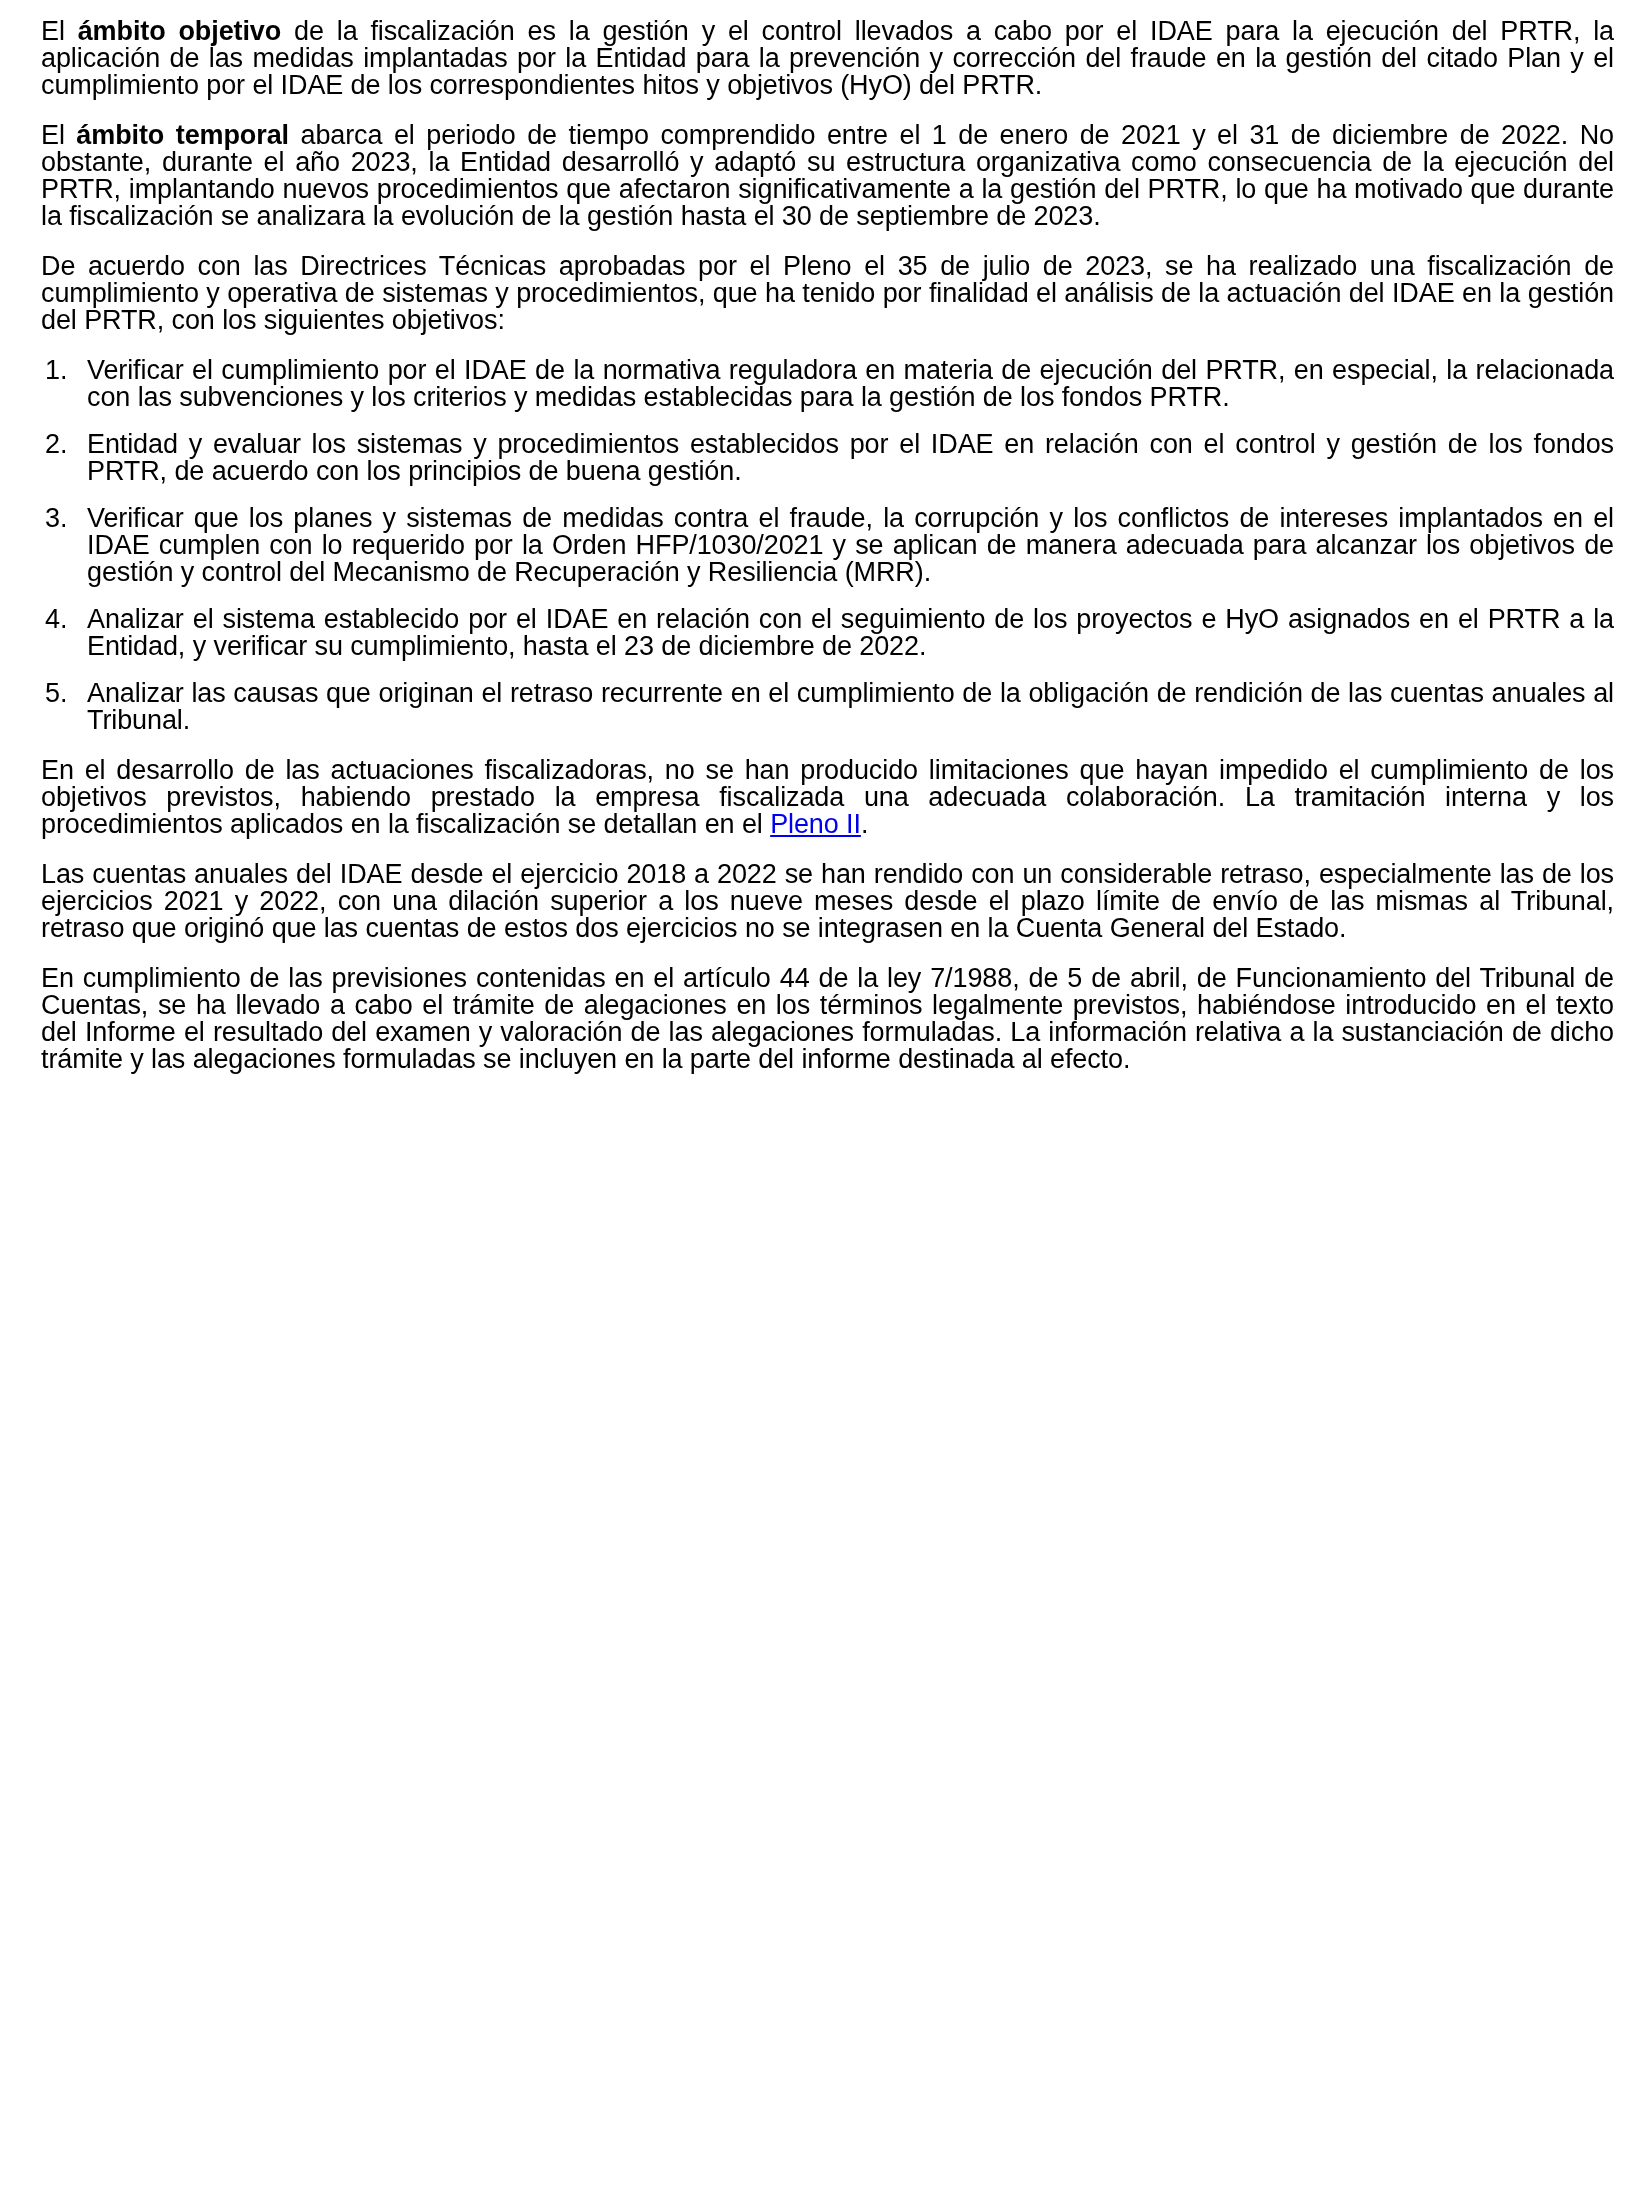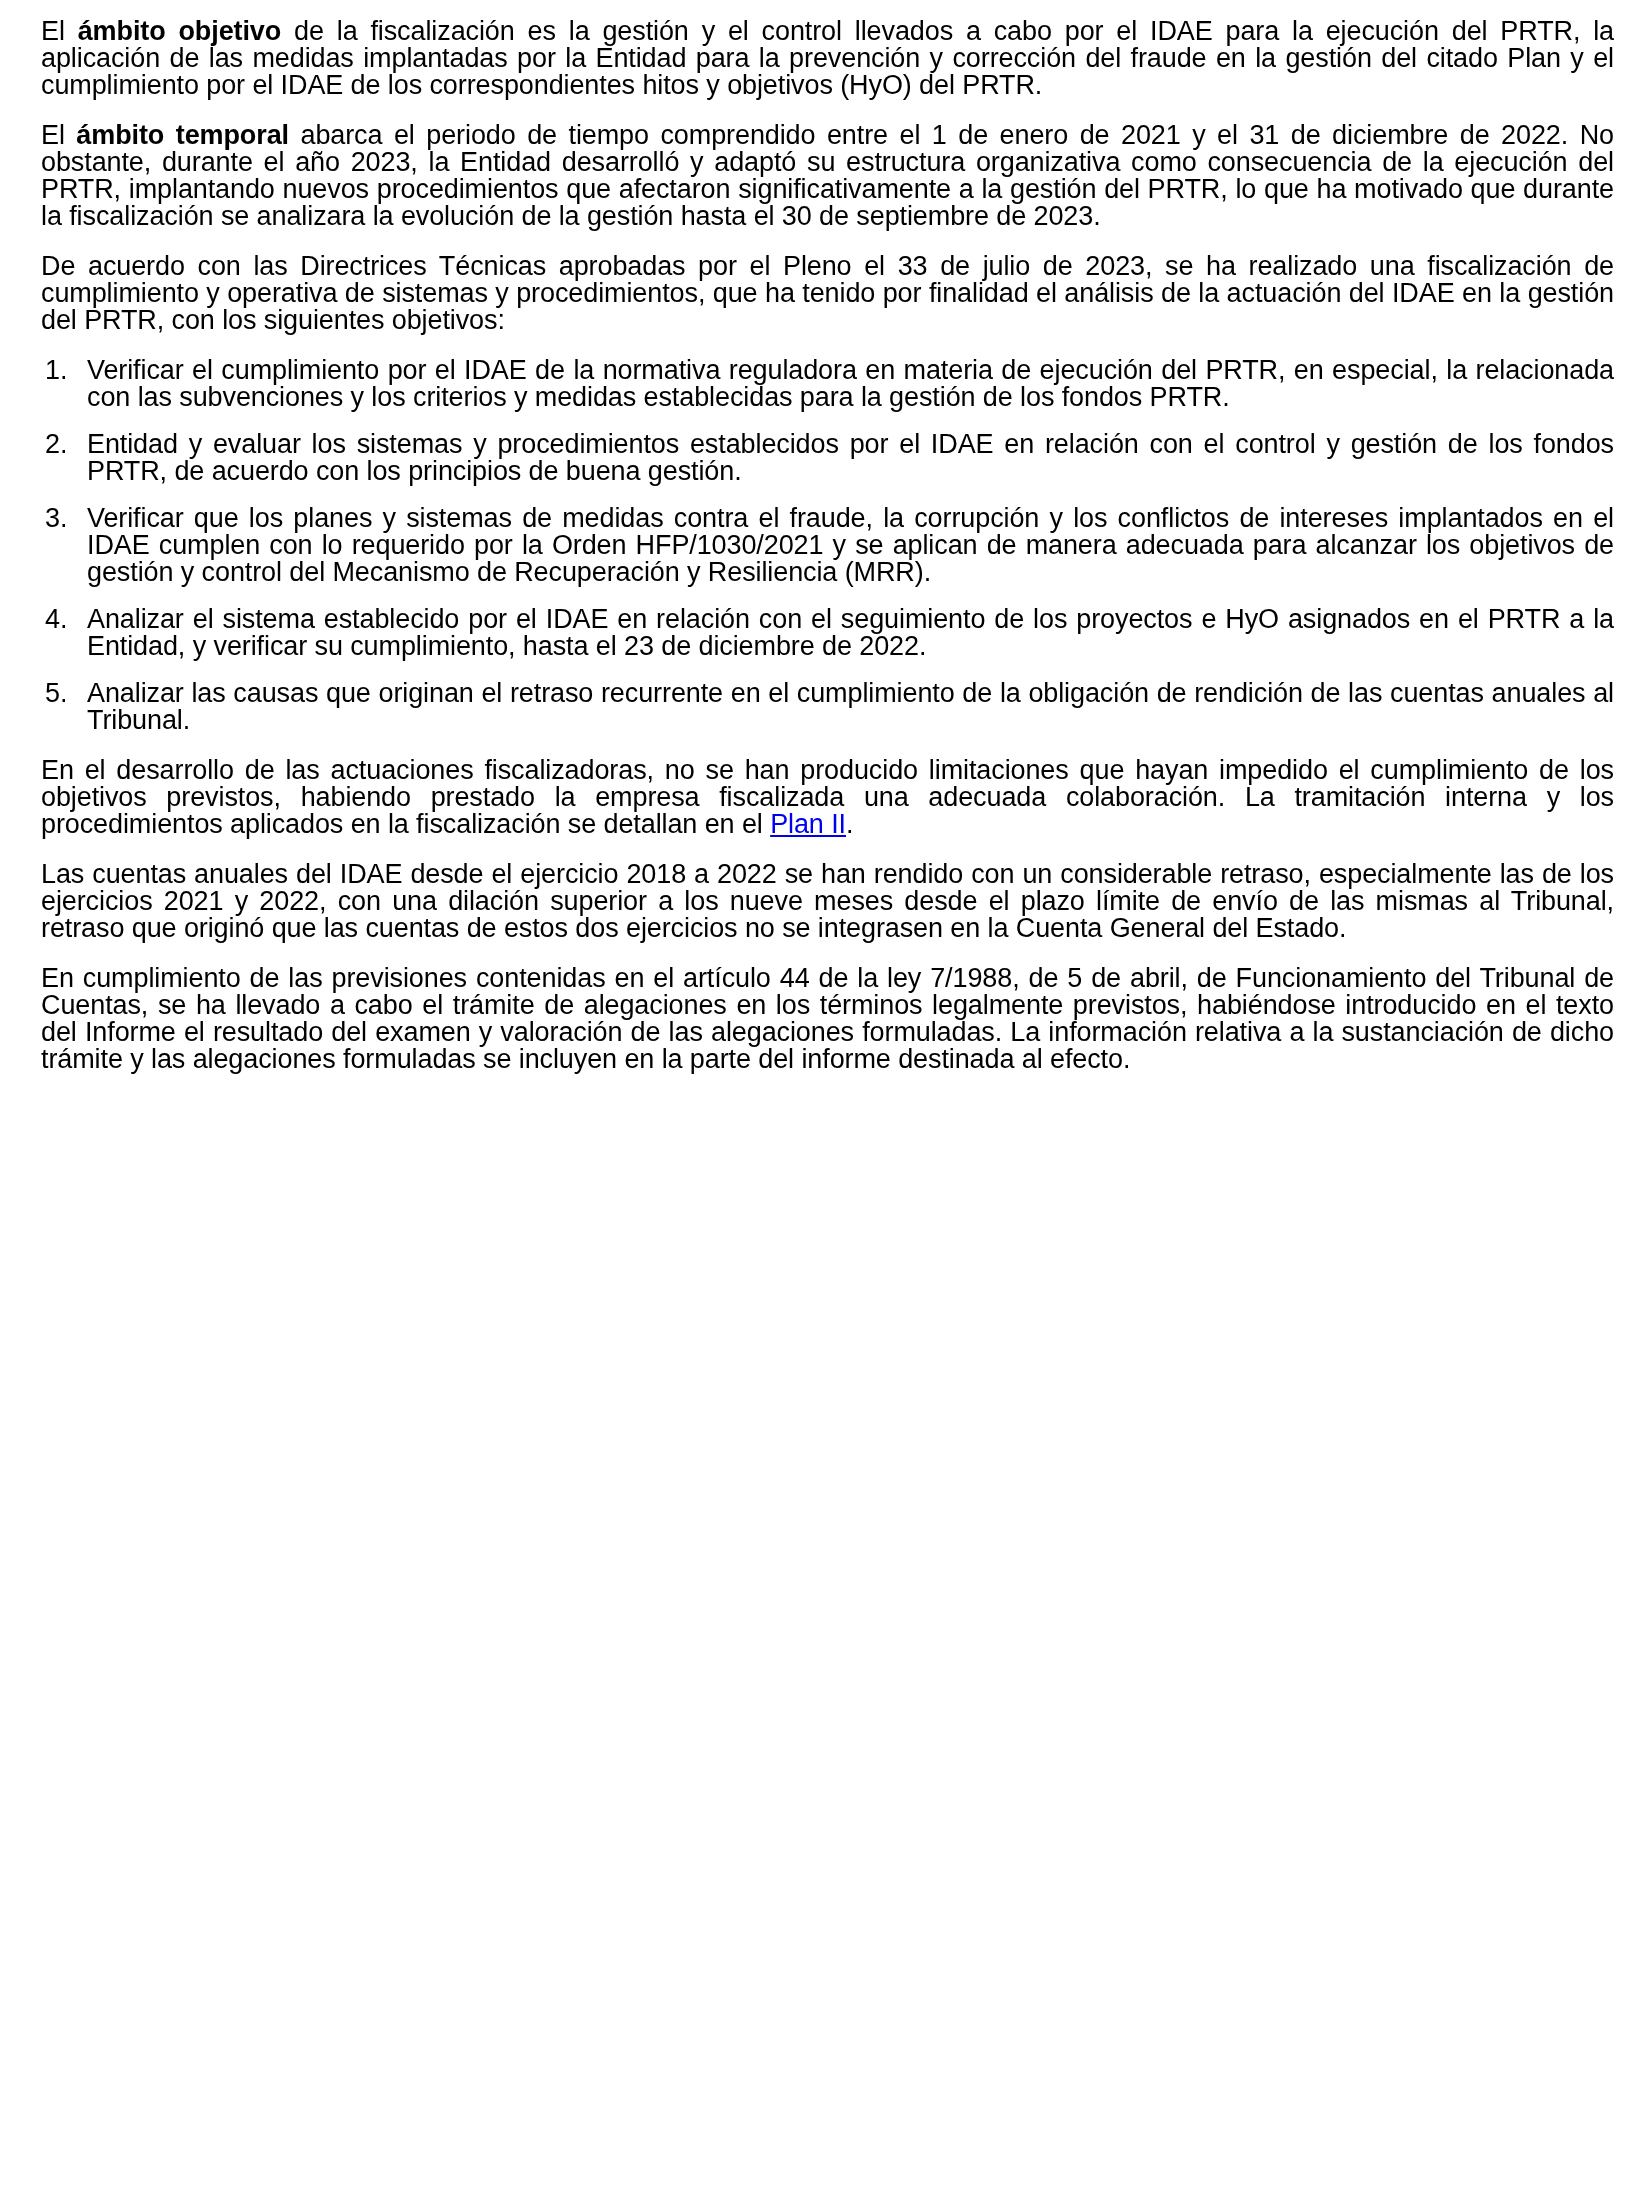--- a/index.html
+++ b/index.html
@@ -89,21 +89,21 @@
   <div class="doc-body">
 
     <p class="para">
       <span>El </span><span class="lead">ámbito objetivo</span><span> de la fiscalización es la gestión y el control llevados a cabo por el IDAE para la ejecución del PRTR, la aplicación de las medidas implantadas por la Entidad para la prevención y corrección del fraude en la gestión del citado Plan y el cumplimiento por el IDAE de los correspondientes hitos y objetivos (HyO) del PRTR.</span>
     </p>
 
     <p class="para">
       <span>El </span><span class="lead">ámbito temporal</span><span> abarca el periodo de tiempo comprendido entre el 1 de enero de 2021 y el 31 de diciembre de 2022. No obstante, durante el año 2023, la Entidad desarrolló y adaptó su estructura organizativa como consecuencia de la ejecución del PRTR, implantando nuevos procedimientos que afectaron significativamente a la gestión del PRTR, lo que ha motivado que durante la fiscalización se analizara la evolución de la gestión hasta el 30 de septiembre de 2023.</span>
     </p>
 
-    <p class="para">De acuerdo con las Directrices Técnicas aprobadas por el Pleno el 33 de julio de 2023, se ha realizado una fiscalización de cumplimiento y operativa de sistemas y procedimientos, que ha tenido por finalidad el análisis de la actuación del IDAE en la gestión del PRTR, con los siguientes objetivos:</p>
+    <p class="para">De acuerdo con las Directrices Técnicas aprobadas por el Pleno el 35 de julio de 2023, se ha realizado una fiscalización de cumplimiento y operativa de sistemas y procedimientos, que ha tenido por finalidad el análisis de la actuación del IDAE en la gestión del PRTR, con los siguientes objetivos:</p>
 
     <ol class="objectives">
       <li>
         <span class="marker">1.</span><span class="t">Verificar el cumplimiento por el IDAE de la normativa reguladora en materia de ejecución del PRTR, en especial, la relacionada con las subvenciones y los criterios y medidas establecidas para la gestión de los fondos PRTR.</span>
       </li>
       <li>
         <span class="marker">2.</span><span class="t">Entidad y evaluar los sistemas y procedimientos establecidos por el IDAE en relación con el control y gestión de los fondos PRTR, de acuerdo con los principios de buena gestión.</span>
       </li>
       <li>
         <span class="marker">3.</span><span class="t">Verificar que los planes y sistemas de medidas contra el fraude, la corrupción y los conflictos de intereses implantados en el IDAE cumplen con lo requerido por la Orden HFP/1030/2021 y se aplican de manera adecuada para alcanzar los objetivos de gestión y control del Mecanismo de Recuperación y Resiliencia (MRR).</span>
@@ -111,21 +111,21 @@
       <li>
         <span class="marker">4.</span><span class="t">Analizar el sistema establecido por el IDAE en relación con el seguimiento de los proyectos e HyO asignados en el PRTR a la Entidad, y verificar su cumplimiento, hasta el 23 de diciembre de 2022.</span>
       </li>
       <li>
         <span class="marker">5.</span><span class="t">Analizar las causas que originan el retraso recurrente en el cumplimiento de la obligación de rendición de las cuentas anuales al Tribunal.</span>
       </li>
     </ol>
 
 
     <p class="para">
-      <span>En el desarrollo de las actuaciones fiscalizadoras, no se han producido limitaciones que hayan impedido el cumplimiento de los objetivos previstos, habiendo prestado la empresa fiscalizada una adecuada colaboración. La tramitación interna y los procedimientos aplicados en la fiscalización se detallan en el </span><a class="xref" href="#">Plan II</a><span>.</span>
+      <span>En el desarrollo de las actuaciones fiscalizadoras, no se han producido limitaciones que hayan impedido el cumplimiento de los objetivos previstos, habiendo prestado la empresa fiscalizada una adecuada colaboración. La tramitación interna y los procedimientos aplicados en la fiscalización se detallan en el </span><a class="xref" href="#">Pleno II</a><span>.</span>
     </p>
 
     <p class="para">Las cuentas anuales del IDAE desde el ejercicio 2018 a 2022 se han rendido con un considerable retraso, especialmente las de los ejercicios 2021 y 2022, con una dilación superior a los nueve meses desde el plazo límite de envío de las mismas al Tribunal, retraso que originó que las cuentas de estos dos ejercicios no se integrasen en la Cuenta General del Estado.</p>
 
     <p class="para">En cumplimiento de las previsiones contenidas en el artículo 44 de la ley 7/1988, de 5 de abril, de Funcionamiento del Tribunal de Cuentas, se ha llevado a cabo el trámite de alegaciones en los términos legalmente previstos, habiéndose introducido en el texto del Informe el resultado del examen y valoración de las alegaciones formuladas. La información relativa a la sustanciación de dicho trámite y las alegaciones formuladas se incluyen en la parte del informe destinada al efecto.</p>
 
   </div>
 </div>
 
 

